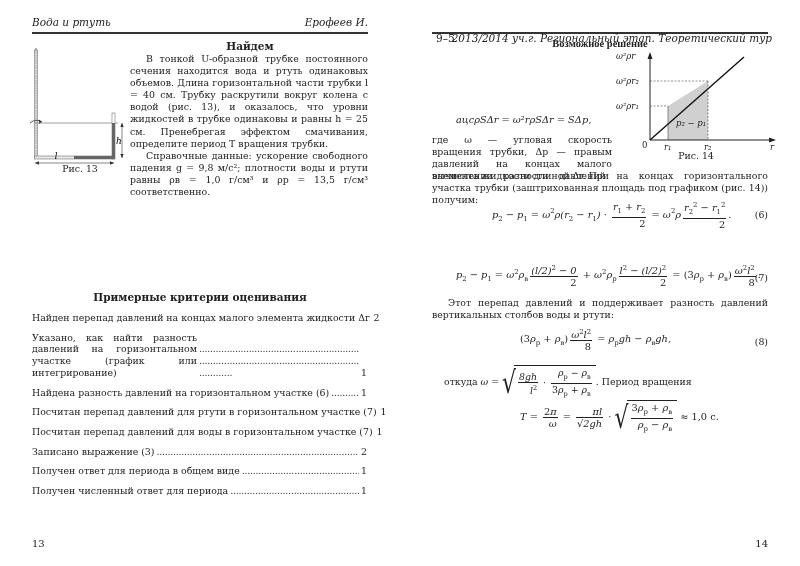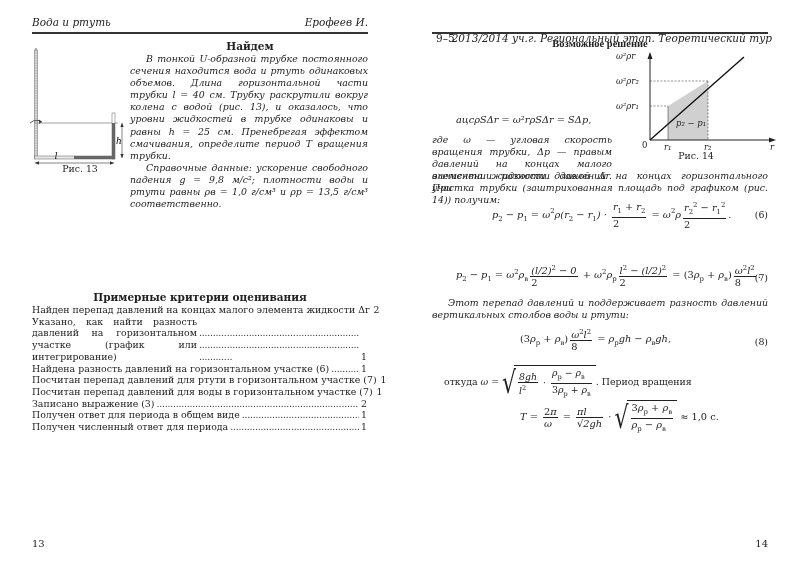--- a/index.html
+++ b/index.html
@@ -8,34 +8,34 @@
   .page { position: absolute; top: 0; height: 397px; }
   #page-left { left: 0; width: 400px; }
   #page-right { left: 400px; width: 400px; }
   .hdr { position: absolute; top: 16px; height: 14px; font-size: 10.5px; font-style: italic; }
   .hdr-line { position: absolute; top: 32px; height: 1.5px; background: #333; }
   .hdr .l { position: absolute; left: 0; }
   .hdr .r { position: absolute; right: 0; }
   .hdr .nonit { font-style: normal; }
   .title { position: absolute; font-weight: bold; font-size: 10.5px; text-align: center; }
   .para { position: absolute; font-size: 9.4px; line-height: 12.1px; text-align: justify; }
-  .para p { margin: 0; text-indent: 16px; font-style: italic; }
+  .para p { margin: 0; text-indent: 16px; }
   .para p.noind { text-indent: 0; }
   .i { font-style: italic; }
   .caption { position: absolute; font-size: 9.4px; text-align: center; }
   .crit-list { position: absolute; left: 32px; width: 335px; font-size: 9.4px; line-height: 11.7px; }
-  .crit-row { display: flex; align-items: flex-end; white-space: nowrap; }
+  .crit-row { display: flex; align-items: flex-end; white-space: nowrap; margin-top: 8px; }
   .crit-row .txt { flex: 0 0 auto; }
   .crit-row .dots { flex: 1 1 auto; overflow: hidden; margin: 0 2px; color: #333; }
   .crit-row .dots::after { content: ". . . . . . . . . . . . . . . . . . . . . . . . . . . . . . . . . . . . . . . . . . . . . . . . . . . . . . . . . . . . . . . . . . . . . . . . . . . . . . . . . . . . . . . . . . . . . . . . . . . . . . . . . . . . . . . . . . . . . . . . . . . . . . . ."; letter-spacing: -1.6px; }
   .crit-row .pts { flex: 0 0 auto; }
   .crit-wrap { white-space: normal; }
   .formula { position: absolute; font-size: 9.8px; font-style: italic; white-space: nowrap; }
   .eqno { position: absolute; font-size: 9.4px; }
-  .frac { display: inline-block; vertical-align: middle; text-align: left; margin: 0 2px; }
+  .frac { display: inline-block; vertical-align: middle; text-align: right; margin: 0 2px; }
   .frac > span { display: block; line-height: 11px; padding: 0 1px; }
   .frac > span.num { border-bottom: 0.8px solid #222; }
   .up { font-style: normal; }
   sup, sub { font-size: 70%; }
   .sqrt { display: inline-block; vertical-align: middle; border-top: 0.8px solid #222; padding: 1px 2px 0 2px; }
   .radical { font-style: normal; font-size: 22px; vertical-align: middle; display: inline-block; transform: scaleY(1.4); margin-right: -2px; }
   .pagenum { position: absolute; top: 538px; font-size: 10px; }
 </style>
 </head>
 <body>

